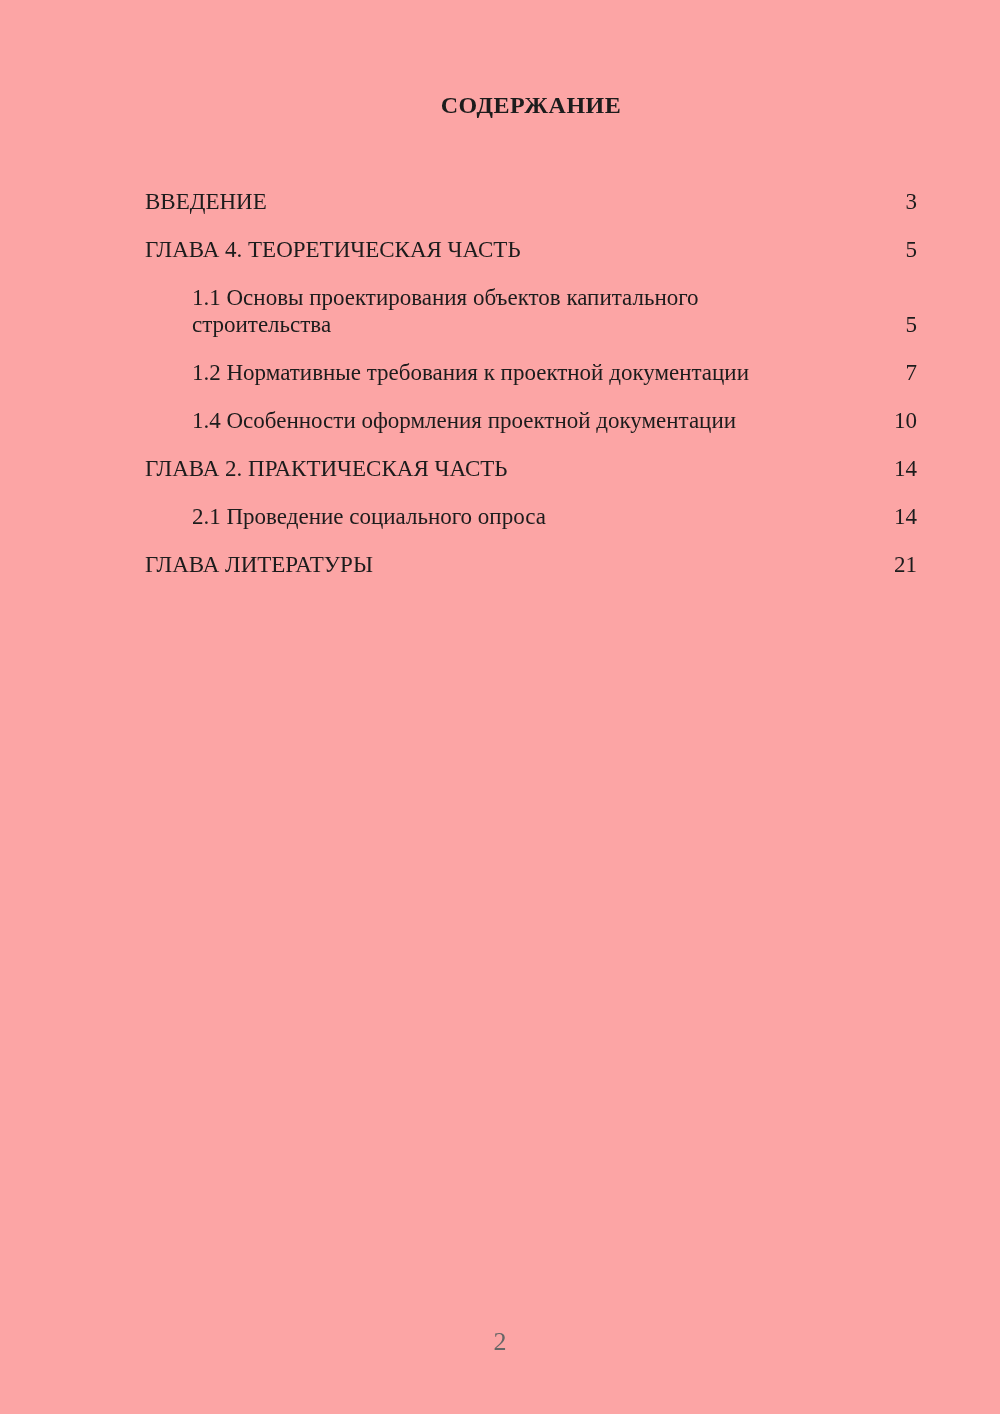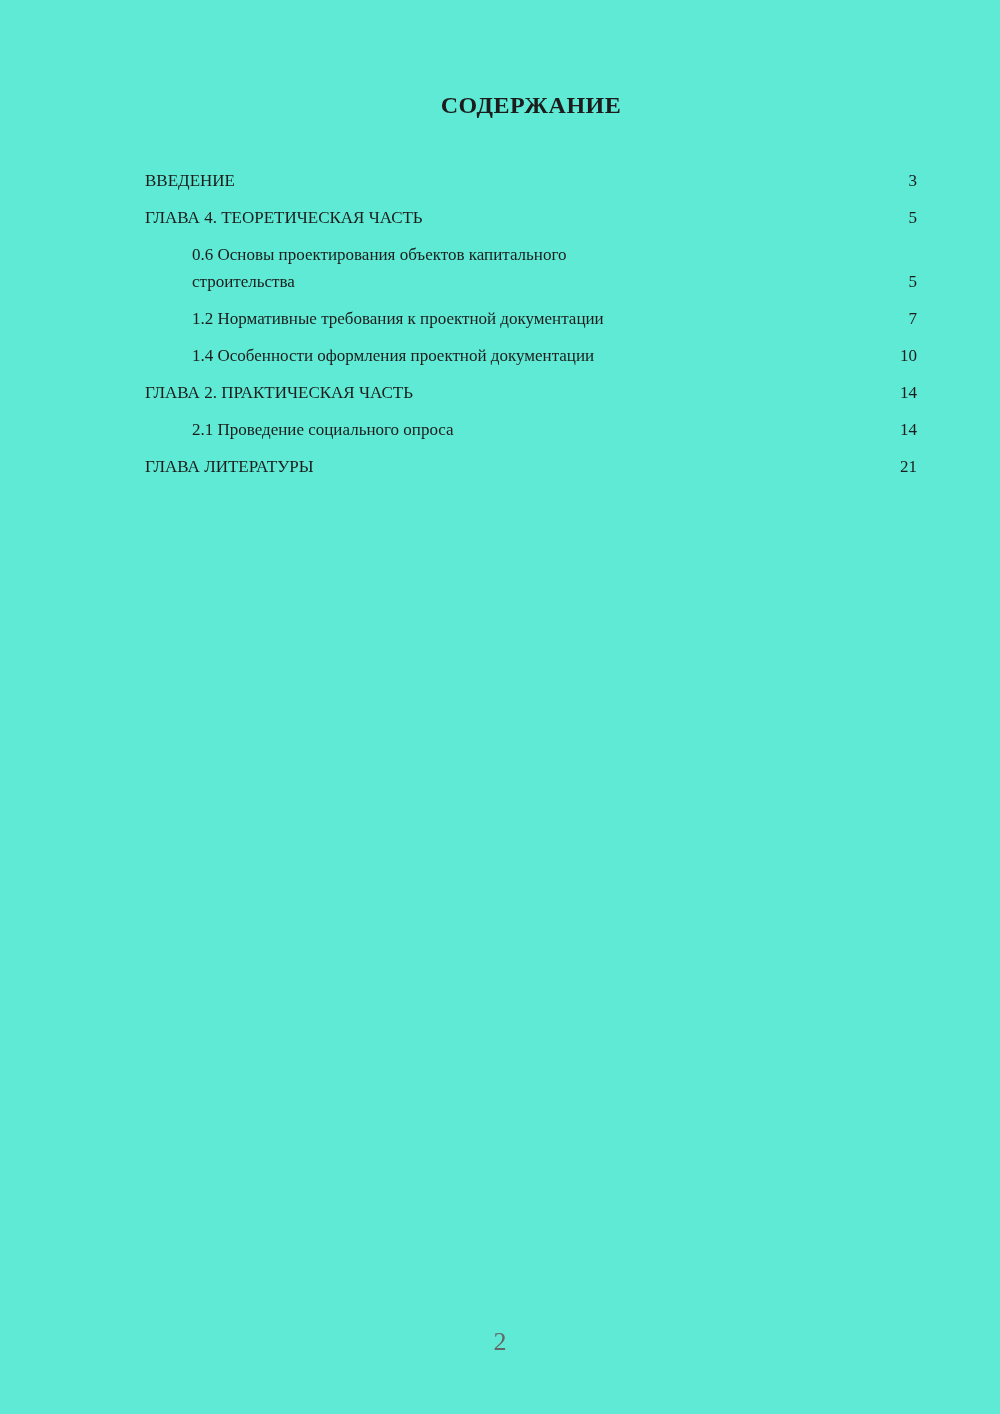--- a/index.html
+++ b/index.html
@@ -11,21 +11,21 @@
     width: 1000px;
     height: 1414px;
     position: relative;
     font-family: "Liberation Serif", "DejaVu Serif", serif;
     color: #1c1c1c;
     overflow: hidden;
   }
   .page {
     position: absolute;
     inset: 0;
-    background: #5eead4;
+    background: #fca5a5;
   }
   .doc-title {
     position: absolute;
     top: 92px;
     left: 145px;
     width: 772px;
     text-align: center;
     font-size: 24px;
     font-weight: bold;
     letter-spacing: 0.5px;
@@ -33,23 +33,24 @@
   .toc {
     position: absolute;
     top: 167px;
     left: 145px;
     width: 772px;
   }
   .toc-row {
     display: flex;
     align-items: flex-end;
     justify-content: space-between;
-    font-size: 17px;
+    font-size: 23px;
     line-height: 27px;
     margin-bottom: 10px;
+    margin-top: 21px;
   }
   .toc-label {
     flex: 1 1 auto;
     white-space: pre-line;
   }
   .toc-row.indent .toc-label {
     padding-left: 47px;
   }
   .toc-page {
     flex: 0 0 auto;
@@ -81,21 +82,21 @@
       <span class="toc-label">ВВЕДЕНИЕ</span>
       <span class="toc-page">3</span>
     </div>
 
     <div class="toc-row">
       <span class="toc-label">ГЛАВА 4. ТЕОРЕТИЧЕСКАЯ ЧАСТЬ</span>
       <span class="toc-page">5</span>
     </div>
 
     <div class="toc-row indent">
-      <span class="toc-label">0.6 Основы проектирования объектов капитального
+      <span class="toc-label">1.1 Основы проектирования объектов капитального
 строительства</span>
       <span class="toc-page">5</span>
     </div>
 
     <div class="toc-row indent">
       <span class="toc-label">1.2 Нормативные требования к проектной документации</span>
       <span class="toc-page">7</span>
     </div>
 
 

